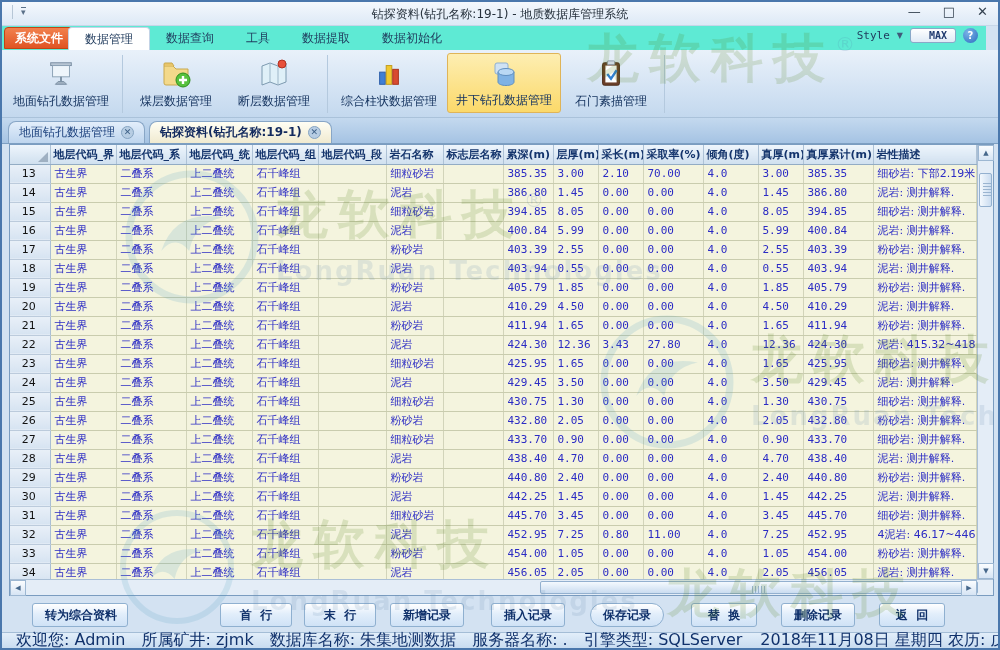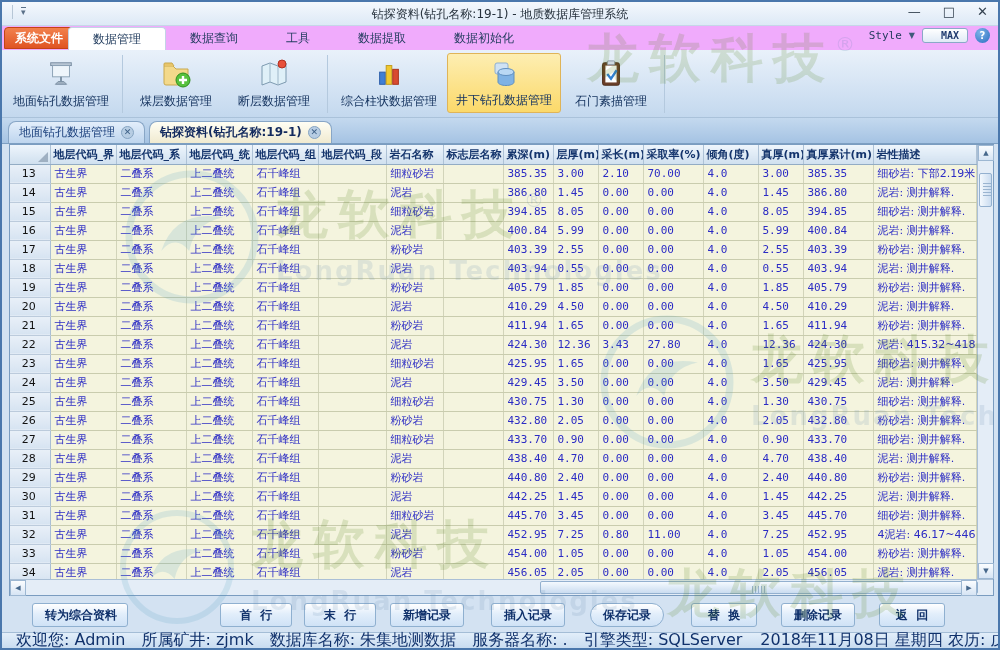--- a/index.html
+++ b/index.html
@@ -11,26 +11,26 @@
   
   .titlebar { position:absolute; left:0; right:0; top:0; height:24px;
     background:linear-gradient(#f4f8fd,#dde9f6); border-bottom:1px solid #c6d6e8; }
   .qat { position:absolute; left:10px; top:3px; display:flex; align-items:center; gap:8px; color:#6a7f95; }
   .qat-sep { width:1px; height:14px; background:#b6c6d6; }
   .qat-arrow { font-size:9px; color:#5a7088; border-top:1px solid #5a7088; line-height:9px; cursor:default; }
   .title-text { position:absolute; left:0; right:0; top:4px; text-align:center; font-size:12px; color:#26313c; }
   .winbtns { position:absolute; right:10px; top:2px; display:flex; gap:22px; font-size:13px; color:#33414f; }
   .winbtns span { cursor:default; }
   
-  .tabrow { position:absolute; left:0; right:0; top:24px; height:24px; background:#f0abfc; }
+  .tabrow { position:absolute; left:0; right:12px; top:24px; height:24px; background:#5eead4; }
   .file-btn { position:absolute; left:2px; top:1px; height:22px; padding:0 10px; border-radius:4px 4px 0 0;
     background:linear-gradient(#f2814d,#e05423); border:1px solid #c24415; color:#fff; font-size:12px;
     line-height:20px; font-weight:bold; }
   .rtabs { position:absolute; left:66px; top:1px; display:flex; height:23px; }
-  .rtab { padding:0 24px; font-size:12px; color:#1f3a5c; line-height:22px; }
+  .rtab { padding:0 16px; font-size:12px; color:#1f3a5c; line-height:22px; }
   .rtab.active { background:#fff; border:1px solid #c3d3e6; border-bottom:none; border-radius:4px 4px 0 0; }
   .tabrow-right { position:absolute; right:8px; top:2px; display:flex; align-items:center; gap:7px; }
   .style-label { font-size:11px; color:#1f3a5c; font-family:"DejaVu Sans Mono",monospace; }
   .style-caret { font-size:8px; color:#40597a; }
   .max-btn { border:1px solid #8aa8c8; border-radius:3px; background:linear-gradient(#ffffff,#dfeaf6);
     font-size:10px; font-weight:bold; color:#1f3a6e; padding:1px 8px 1px 18px; font-family:"DejaVu Sans Mono",monospace; }
   .help-circle { width:15px; height:15px; border-radius:50%; background:radial-gradient(circle at 35% 30%,#7db4e8,#2a6cc0);
     color:#fff; font-size:10px; font-weight:bold; text-align:center; line-height:15px; }
   
   .ribbon { position:absolute; left:0; right:0; top:48px; height:68px;

